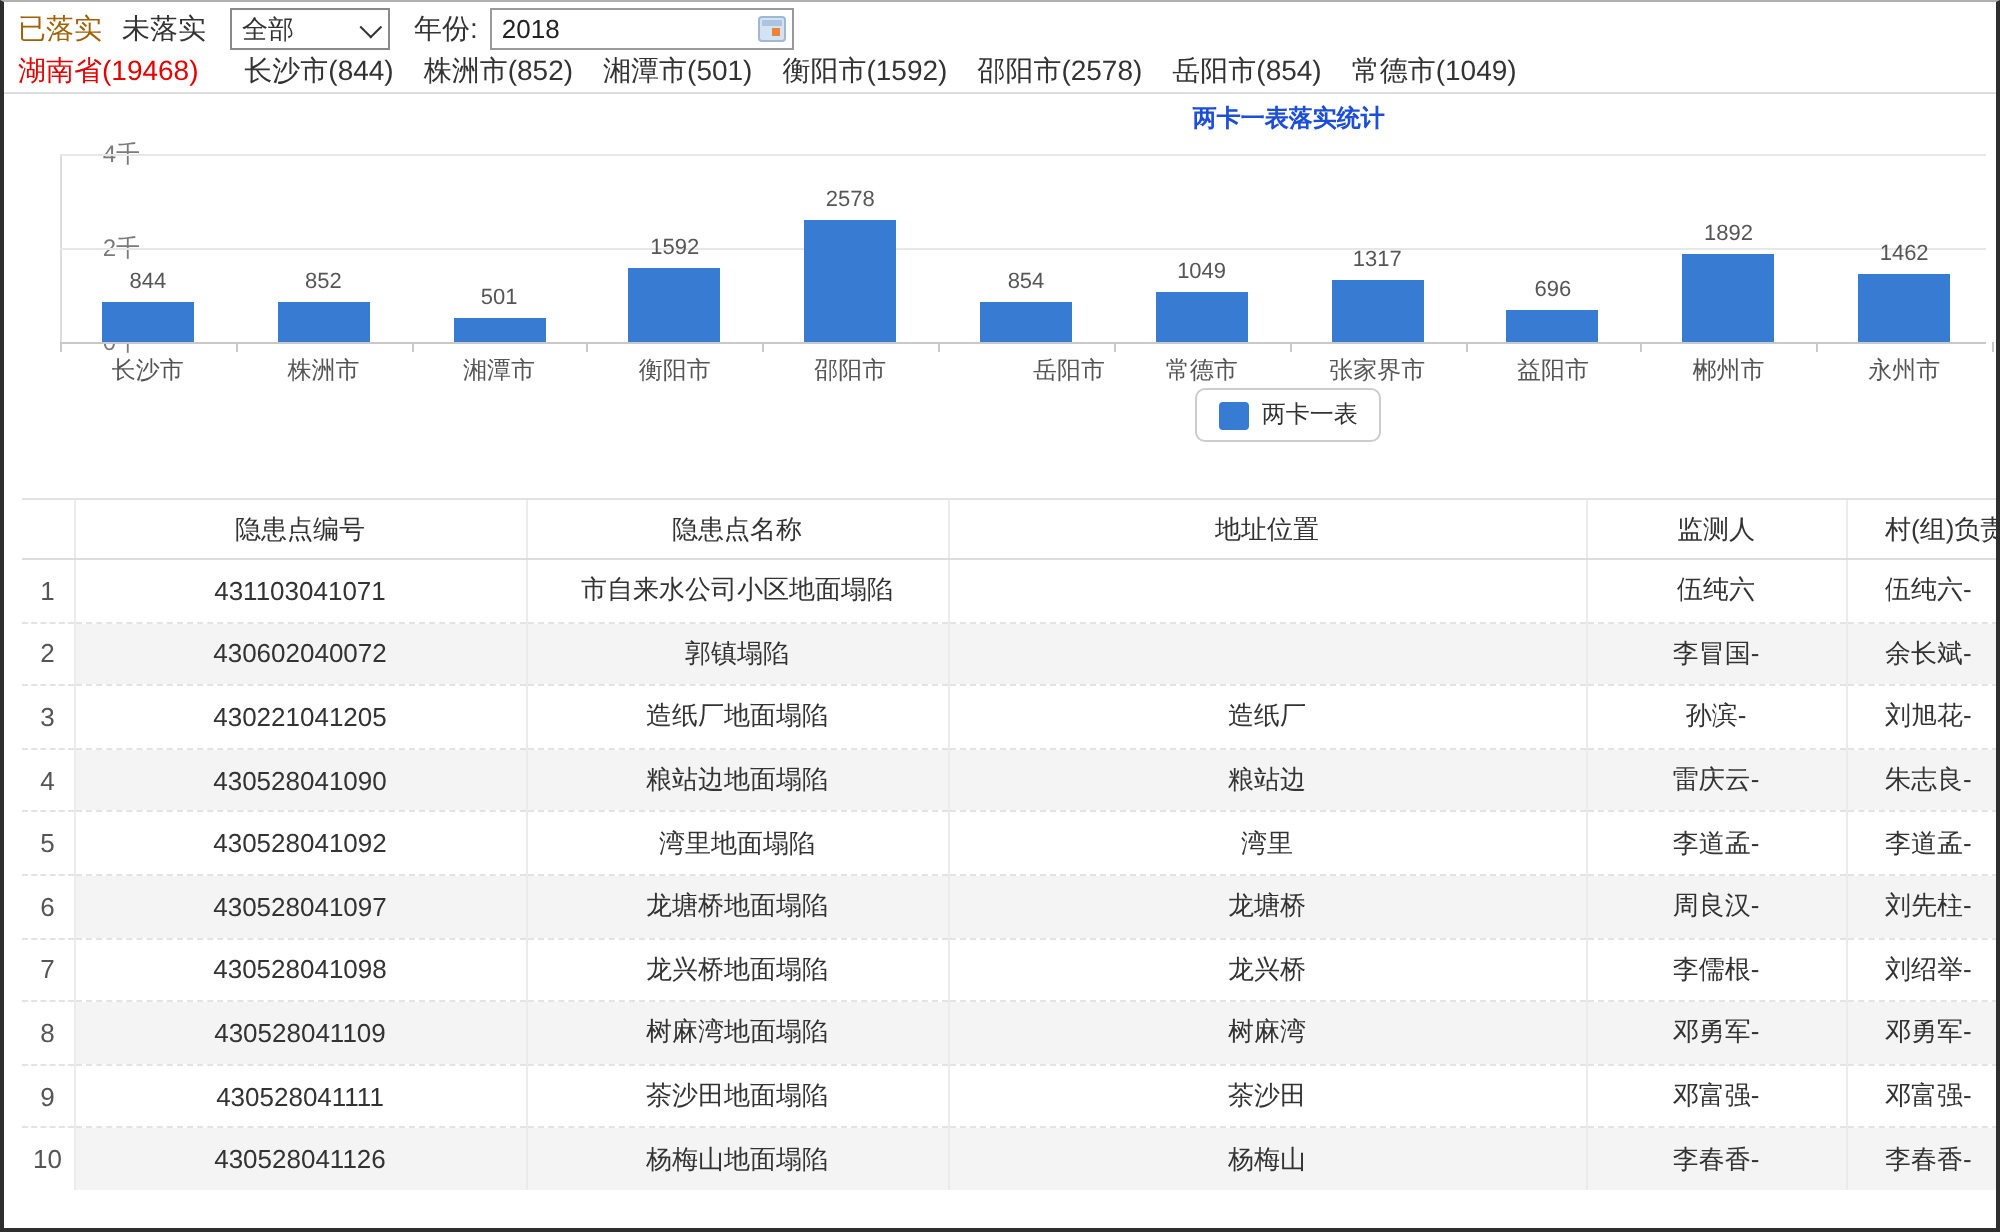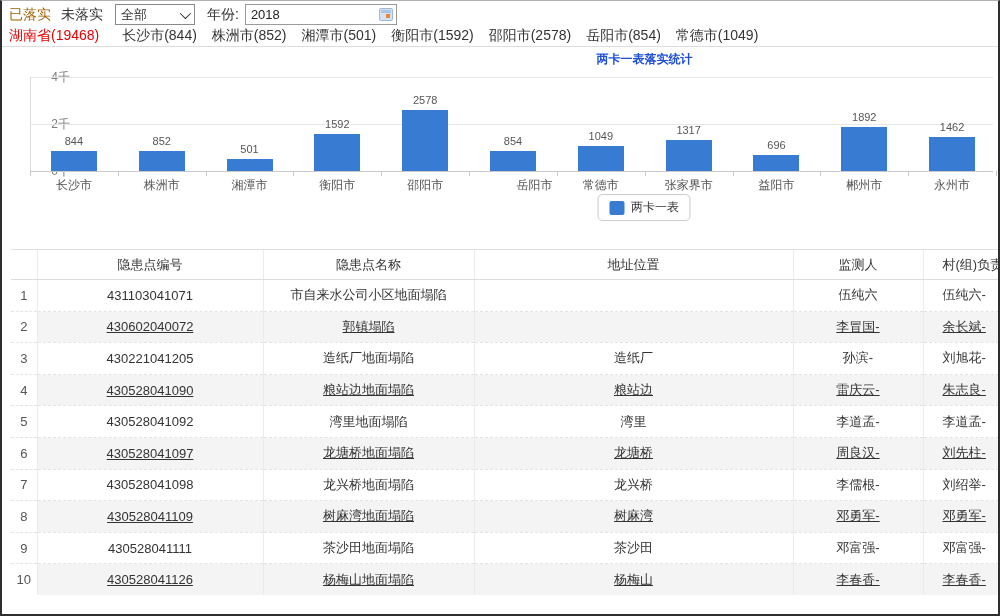--- a/index.html
+++ b/index.html
@@ -54,21 +54,21 @@
   .legend .ltext{ font-size:12px; color:#333; }
   
   .table-wrap{ margin:29px 0 0 9px; width:988px; overflow:hidden; }
   table{ width:988px; table-layout:fixed; border-collapse:collapse; font-size:13px; color:#333; }
   th,td{ font-weight:normal; text-align:center; white-space:nowrap; overflow:hidden;
          border-left:1px solid #ebebeb; padding:0 2px; }
   th:first-child, td:first-child{ border-left:none; }
   thead th{ height:30px; border-top:1px solid #e2e2e2; border-bottom:1px solid #dcdcdc; }
   tbody td{ height:31.6px; border-bottom:1px dashed #e3e3e3; }
   tbody tr:last-child td{ border-bottom:none; }
-  tbody tr.stripe td:not(:first-child){ background:#f4f4f4;text-decoration:underline; }
+  tbody tr.stripe td:not(:first-child){ background:#f4f4f4; }
   td.rownum{ color:#555; }
   th.col-last, td.col-last{ text-align:left; padding-left:19px; }
   col.c0{width:26px} col.c1{width:226px} col.c2{width:211px}
   col.c3{width:319px} col.c4{width:130px} col.c5{width:76px}
 </style>
 </head>
 <body>
 
 <div class="page">
 

